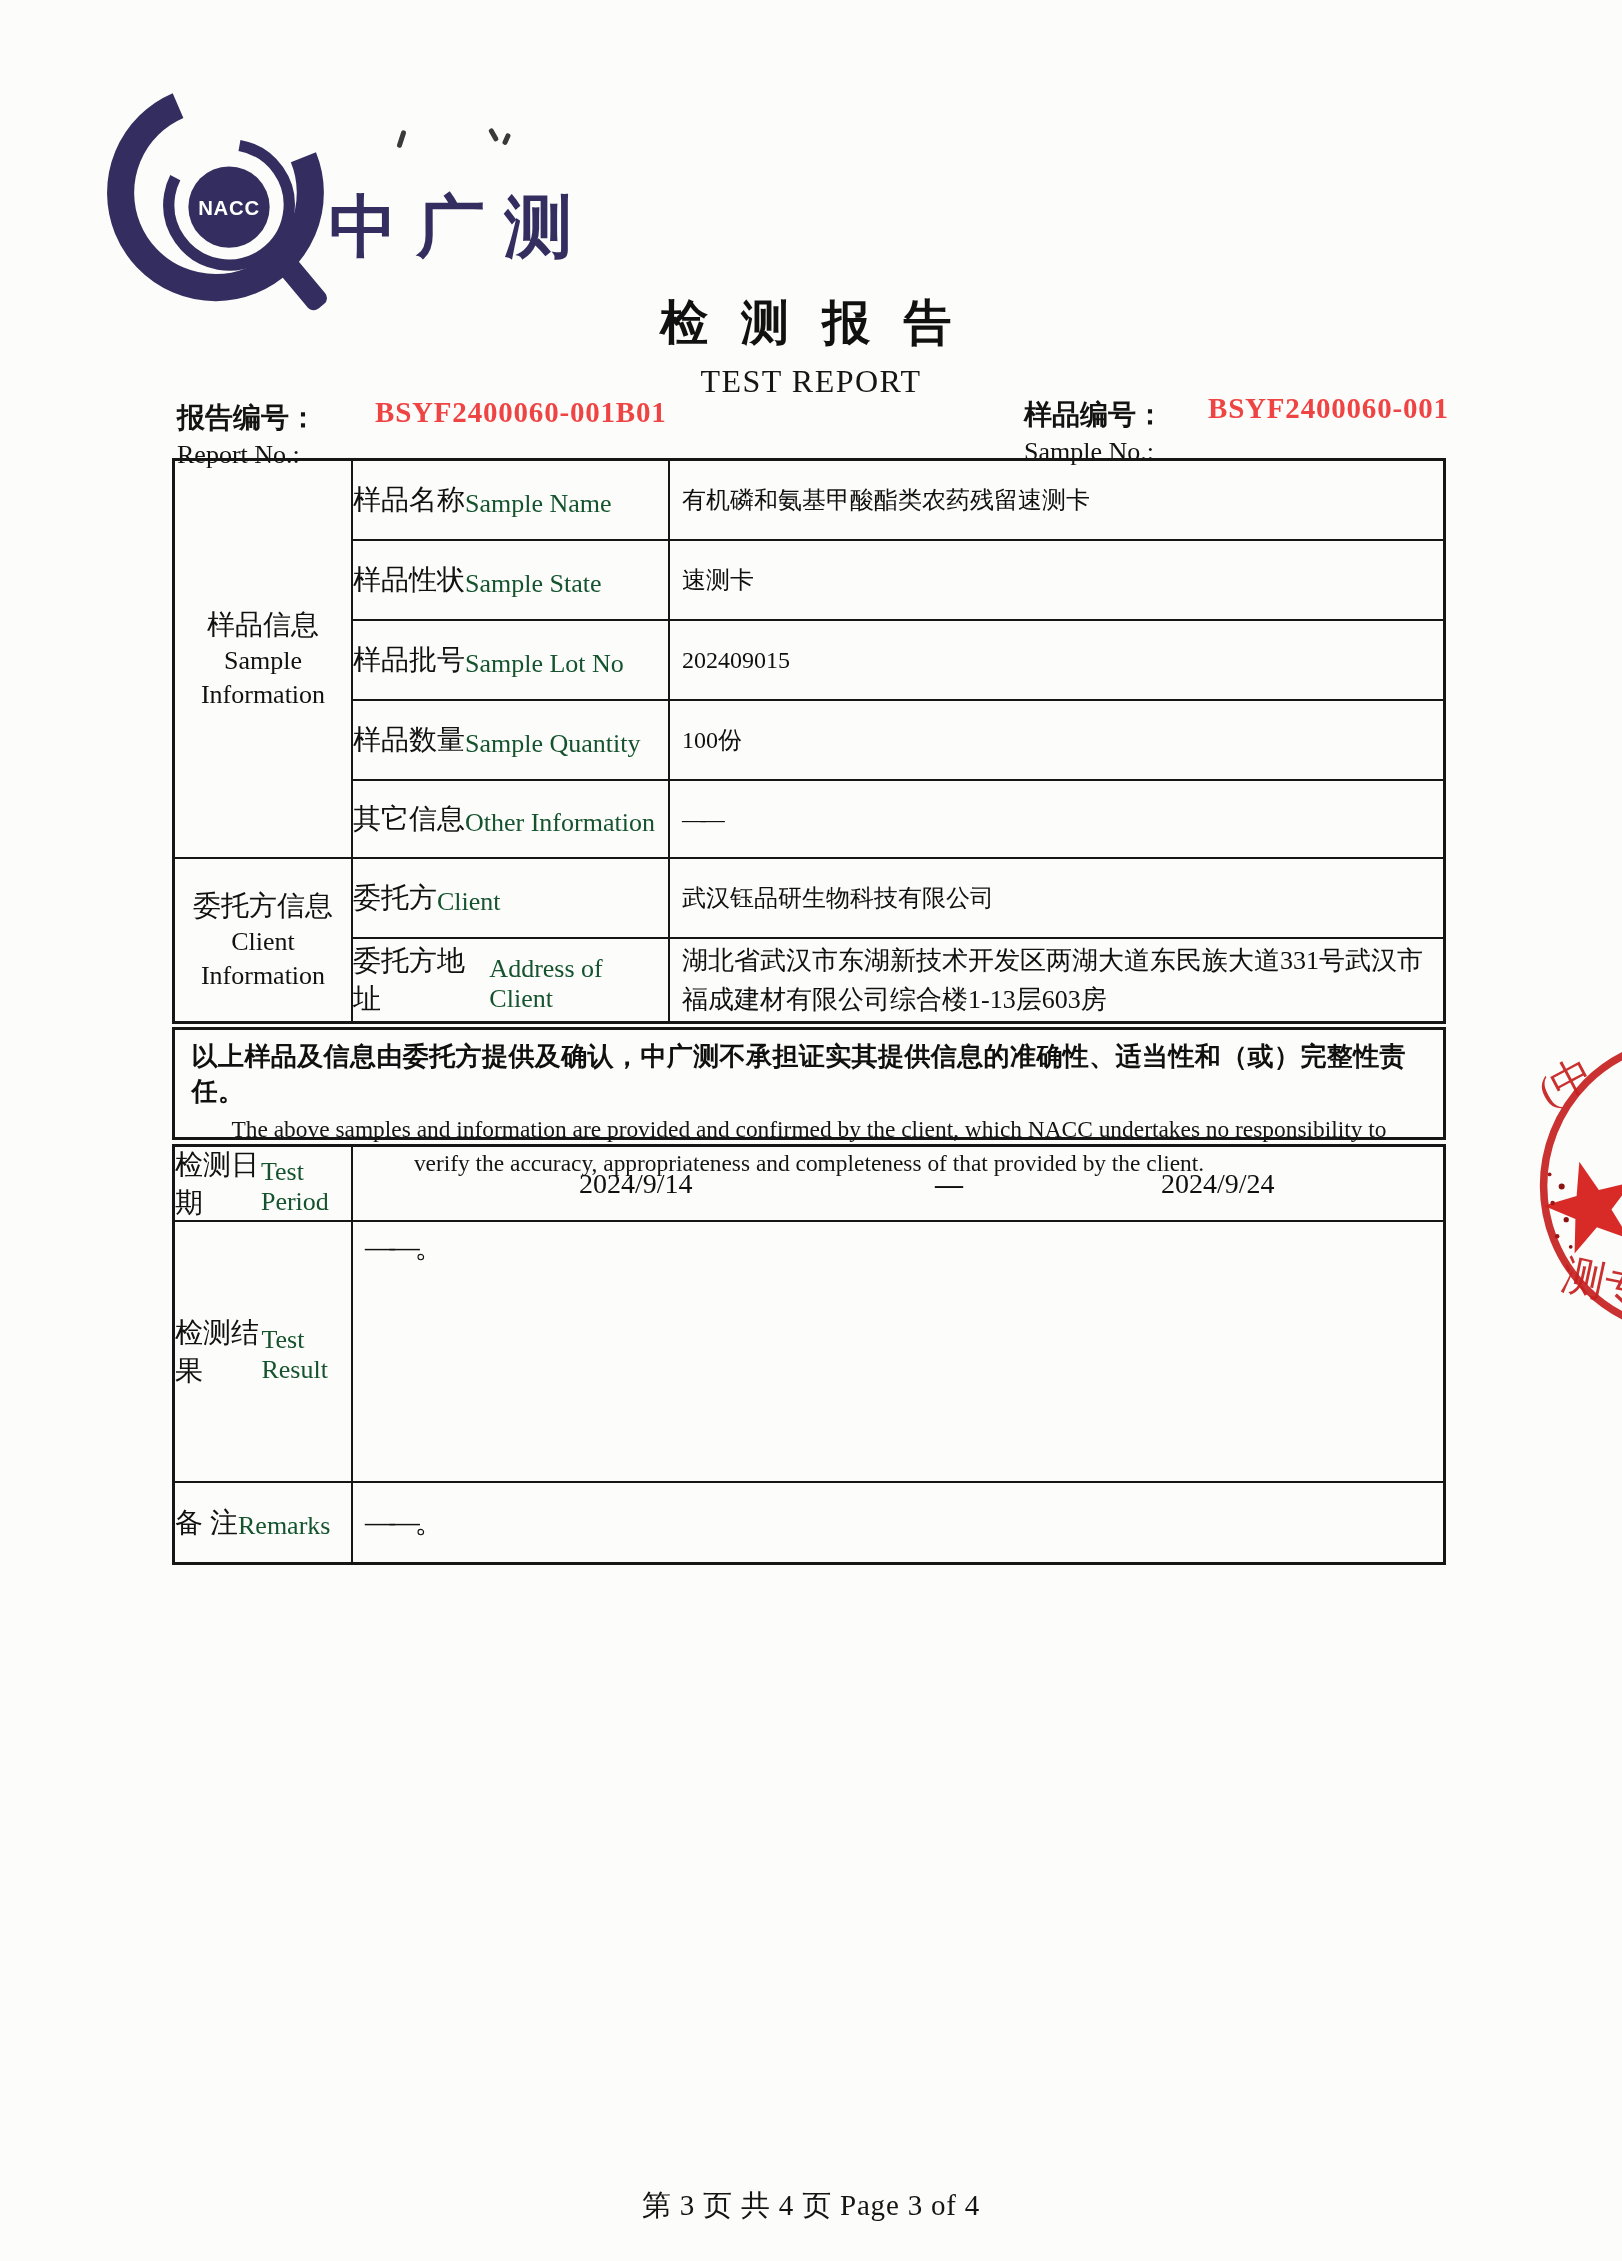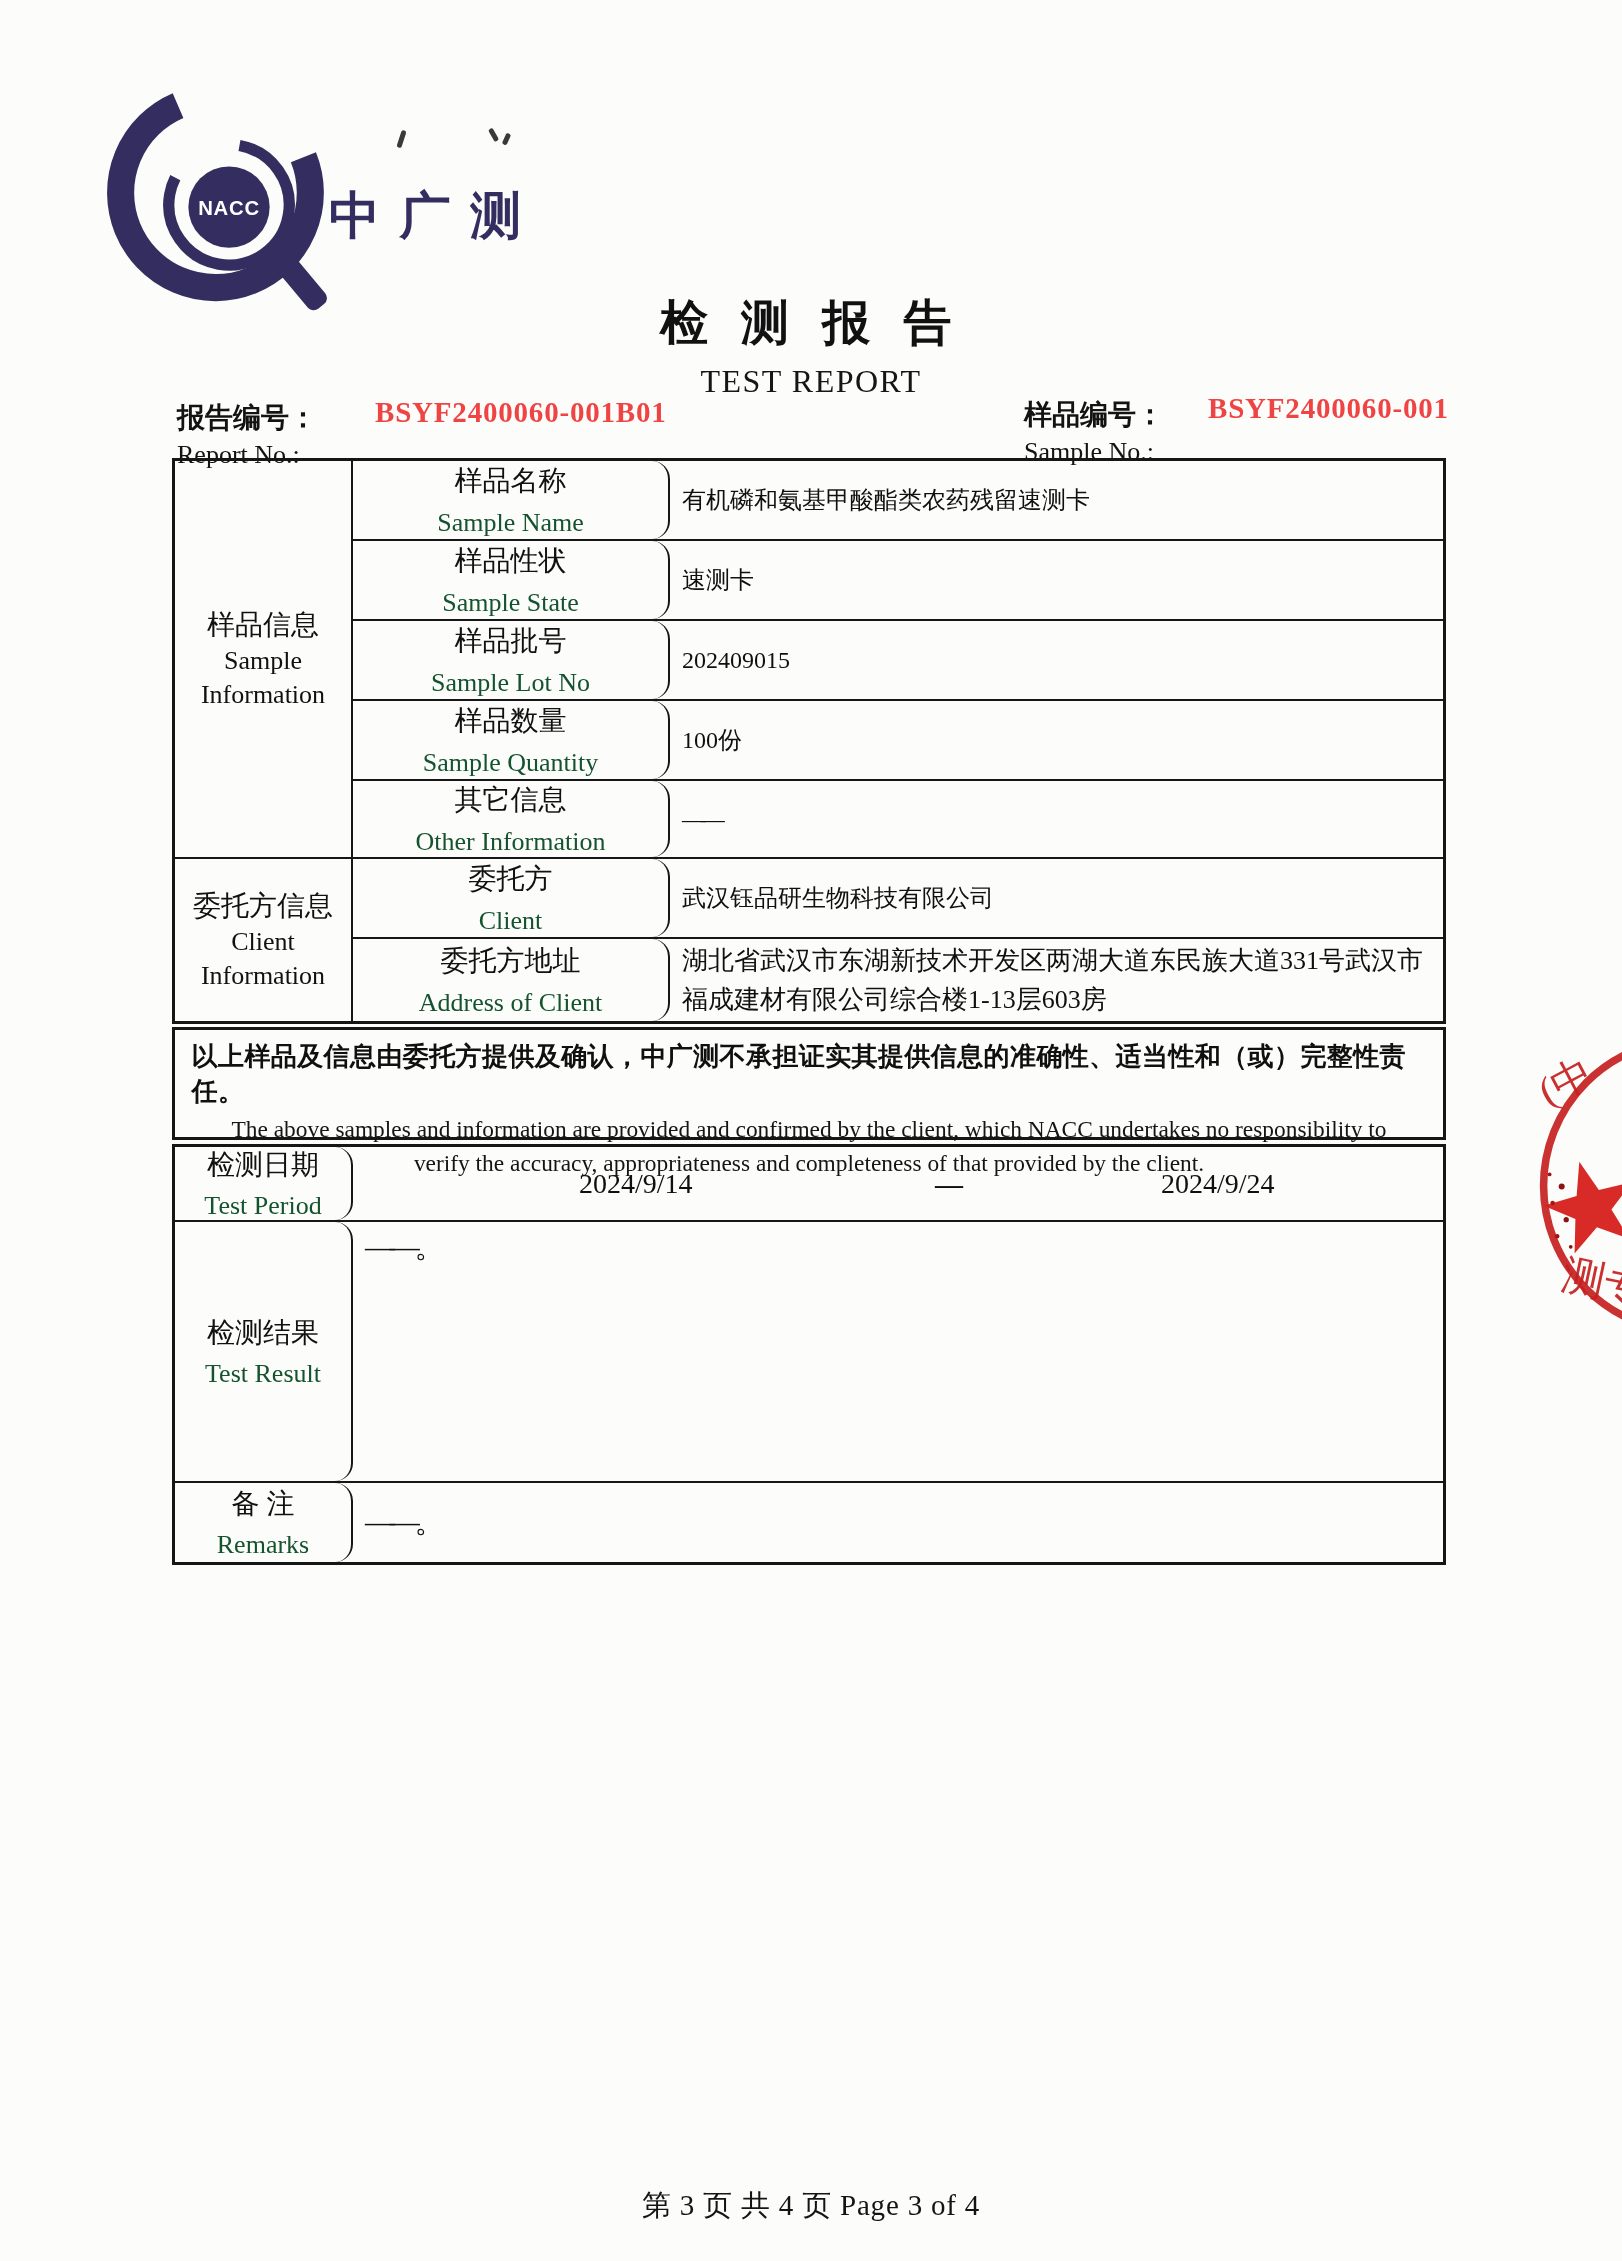--- a/index.html
+++ b/index.html
@@ -5,21 +5,21 @@
   html,body{margin:0;padding:0;}
   .page{
     position:relative; width:1622px; height:2261px;
     background:#fcfcfa; overflow:hidden;
     font-family:"Liberation Serif", serif; color:#1a1a1a;
   }
   
   .logo-svg{position:absolute; left:89px; top:63px;}
   .brand{
     position:absolute; left:329px; top:182px;
-    font-size:51px; font-weight:700; letter-spacing:19.6px;
+    font-size:68px; font-weight:700; letter-spacing:19.6px;
     color:#332e5f; font-family:"Liberation Sans", sans-serif;
   }
   .artifact{position:absolute; width:4.5px; height:18px; background:#3a3a3a; border-radius:2.3px;}
   .artifact.a1{left:399px; top:130px; transform:rotate(18deg);}
   .artifact.a2{left:491px; top:128px; transform:rotate(-30deg); height:13.6px;}
   .artifact.a3{left:504px; top:133px; transform:rotate(24deg); height:12px;}
   
   .title-cn{
     position:absolute; left:0; top:291px; width:100%;
     text-align:center; font-size:48px; font-weight:700; letter-spacing:10.6px; color:#111;
@@ -38,21 +38,21 @@
   .t1-flex{display:flex; width:100%;}
   .gcol{width:178px; border-right:2.3px solid #161616; display:flex; flex-direction:column; box-sizing:border-box;}
   .gcell{display:flex; flex-direction:column; justify-content:center; align-items:center; box-sizing:border-box;}
   .gcell.top{border-bottom:2.3px solid #161616;}
   .gcn{font-size:28px; color:#111;}
   .gen{font-size:26px; line-height:1.3; color:#111;}
   .rcol{flex:1; display:flex; flex-direction:column;}
   .trow{display:flex; border-bottom:2.3px solid #161616; box-sizing:border-box;}
   .trow.last{border-bottom:none;}
   .lcell{width:317px; border-right:2.3px solid #161616; box-sizing:border-box;
-         display:flex; flex-direction:column; justify-content:center; align-items:center;border-radius:18px;}
+         display:flex; flex-direction:row; justify-content:flex-start; align-items:center;}
   .lcn{font-size:28px; color:#111;}
   .len{font-size:26px; margin-top:7.5px; color:#14532d;}
   .vcell{flex:1; display:flex; align-items:center; padding:0 7.5px 0 12px; font-size:24px; color:#101010; box-sizing:border-box;}
   .vcell.addr{font-size:26px; line-height:1.5; align-items:center;}
   .dash{letter-spacing:-5.3px;}
   
   .disc{top:1027px; height:113px;}
   .disc-cn{font-size:26px; font-weight:700; padding:9px 15px 0 16.6px; color:#101010; letter-spacing:0.4px;}
   .disc-en{text-align:center; font-size:23.4px; margin-top:6.8px; color:#151515;}
   

